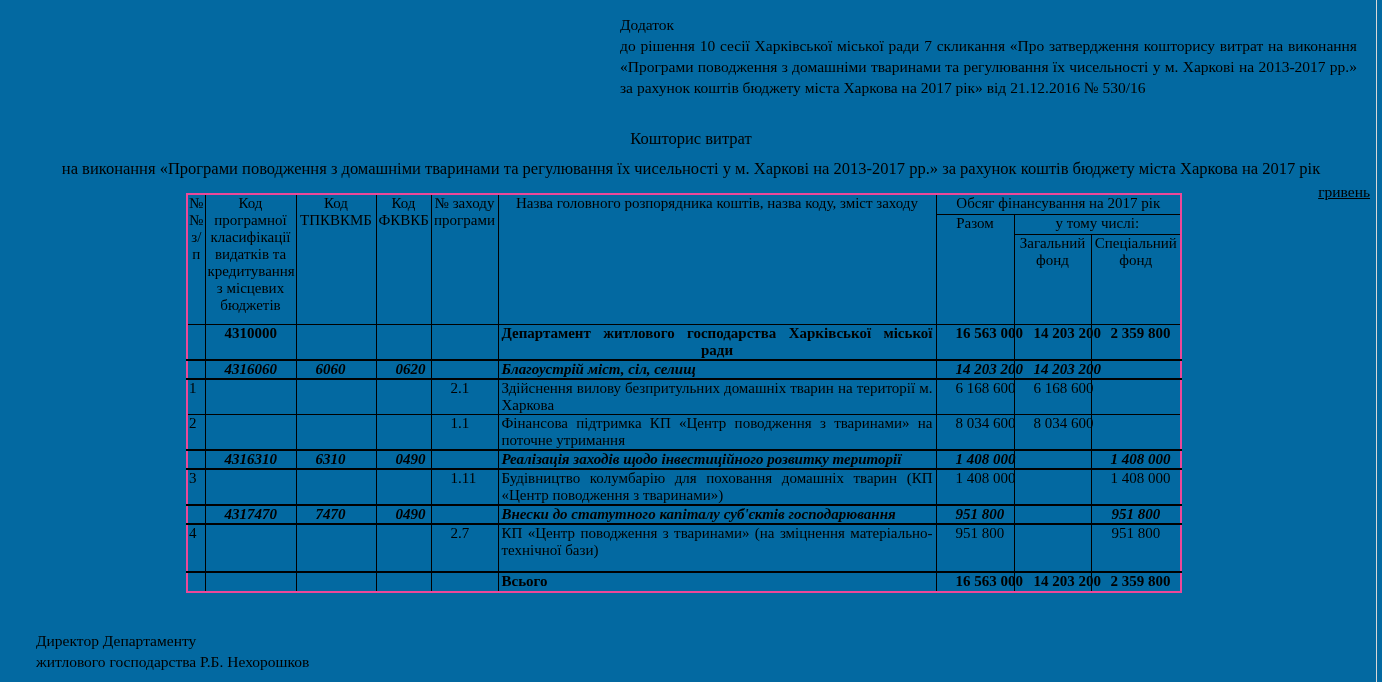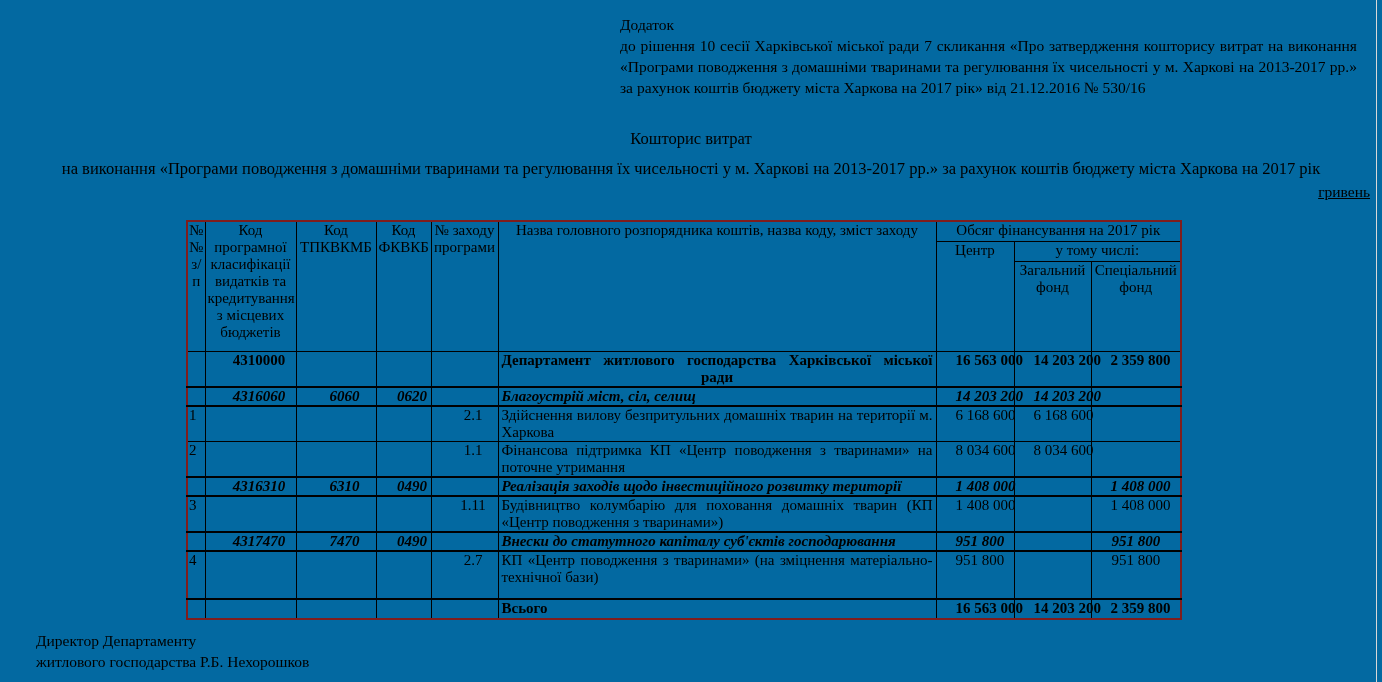--- a/index.html
+++ b/index.html
@@ -9,33 +9,33 @@
 
   .annex { position:absolute; left:620px; top:14px; width:737px; font-size:15.5px; line-height:21px; }
   .annex-body { text-align:justify; }
 
   .title { position:absolute; top:129px; left:0; width:1382px; text-align:center;
            font-size:16.5px; font-weight:normal; }
   .subtitle { position:absolute; top:159px; left:10px; width:1362px; text-align:center;
               font-size:16.5px; font-weight:normal; white-space:nowrap; }
   .currency { position:absolute; top:183px; right:12px; font-size:15.5px;text-decoration:underline; }
 
-  table.budget { position:absolute; left:186px; top:220px; width:994px;
+  table.budget { position:absolute; left:186px; top:193px; width:994px;
                  border-collapse:collapse; table-layout:fixed;
-                 font-size:15px; line-height:17px; border:2px solid #7f1d1d; }
+                 font-size:15px; line-height:17px; border:2px solid #ec4899; }
   .budget th, .budget td { border:1px solid #000; vertical-align:top; padding:0 2px; font-weight:normal; }
   .budget thead th { text-align:center; font-weight:normal; }
   tr.h1 { height:20px; } tr.h2 { height:20px; } tr.h3 { height:90px; }
 
   th.c-num { word-break:break-all; padding:0 1px; }
 
   .h35 { height:35px; } .h17 { height:17px; } .h18 { height:18px; } .h48 { height:48px; } .h20 { height:20px; }
 
   td.c-num { text-align:left; padding:0 1px; }
-  td.c-code, td.c-meas { text-align:center;padding-left:19px; }
+  td.c-code, td.c-meas { text-align:left;padding-left:19px; }
   td.c-name { text-align:justify; padding:0 3px; }
   td.c-money { text-align:center; white-space:nowrap; padding:0 19px; }
 
   tr.dept td { font-weight:bold; }
   tr.dept td.c-name { text-align:justify; text-align-last:center; }
   tr.sub td { font-weight:bold; font-style:italic; border-top-width:2px; border-bottom-width:2px; }
   tr.sub td.c-name { text-align:left; }
   tr.total td { font-weight:bold; border-top-width:2px; }
   tr.total td.c-name { text-align:left; }
 
@@ -73,21 +73,21 @@
       <tr class="h1">
         <th rowspan="3" class="c-num">№ № з/п</th>
         <th rowspan="3">Код програмної класифікації видатків та кредитування з місцевих бюджетів</th>
         <th rowspan="3">Код ТПКВКМБ</th>
         <th rowspan="3">Код ФКВКБ</th>
         <th rowspan="3">№ заходу програми</th>
         <th rowspan="3">Назва головного розпорядника коштів, назва коду, зміст заходу</th>
         <th colspan="3">Обсяг фінансування на 2017 рік</th>
       </tr>
       <tr class="h2">
-        <th rowspan="2">Центр</th>
+        <th rowspan="2">Разом</th>
         <th colspan="2">у тому числі:</th>
       </tr>
       <tr class="h3">
         <th>Загальний фонд</th>
         <th>Спеціальний фонд</th>
       </tr>
     </thead>
     <tbody>
       <tr class="dept h35">
         <td class="c-num"></td>

